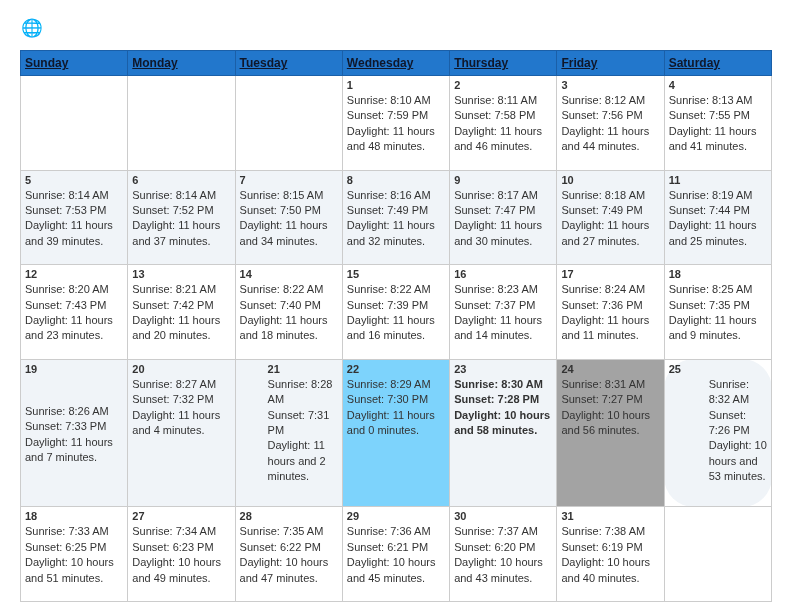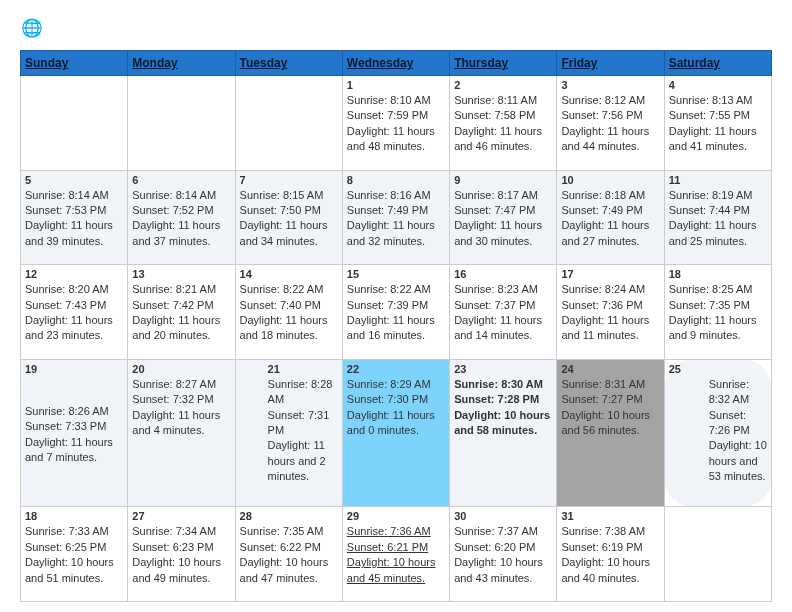--- a/index.html
+++ b/index.html
@@ -307,21 +307,21 @@
 Daylight: 10 hours and 49 minutes.</div>
           </td>
           <td>
             <span class="day-number">28</span>
             <div class="day-info" style="white-space: pre-line;">Sunrise: 7:35 AM
 Sunset: 6:22 PM
 Daylight: 10 hours and 47 minutes.</div>
           </td>
           <td>
             <span class="day-number">29</span>
-            <div class="day-info" style="white-space: pre-line; text-decoration: underline;">Sunrise: 7:36 AM
+            <div class="day-info" style="white-space: pre-line;">Sunrise: 7:36 AM
 Sunset: 6:21 PM
 Daylight: 10 hours and 45 minutes.</div>
           </td>
           <td>
             <span class="day-number">30</span>
             <div class="day-info" style="white-space: pre-line;">Sunrise: 7:37 AM
 Sunset: 6:20 PM
 Daylight: 10 hours and 43 minutes.</div>
           </td>
           <td>

